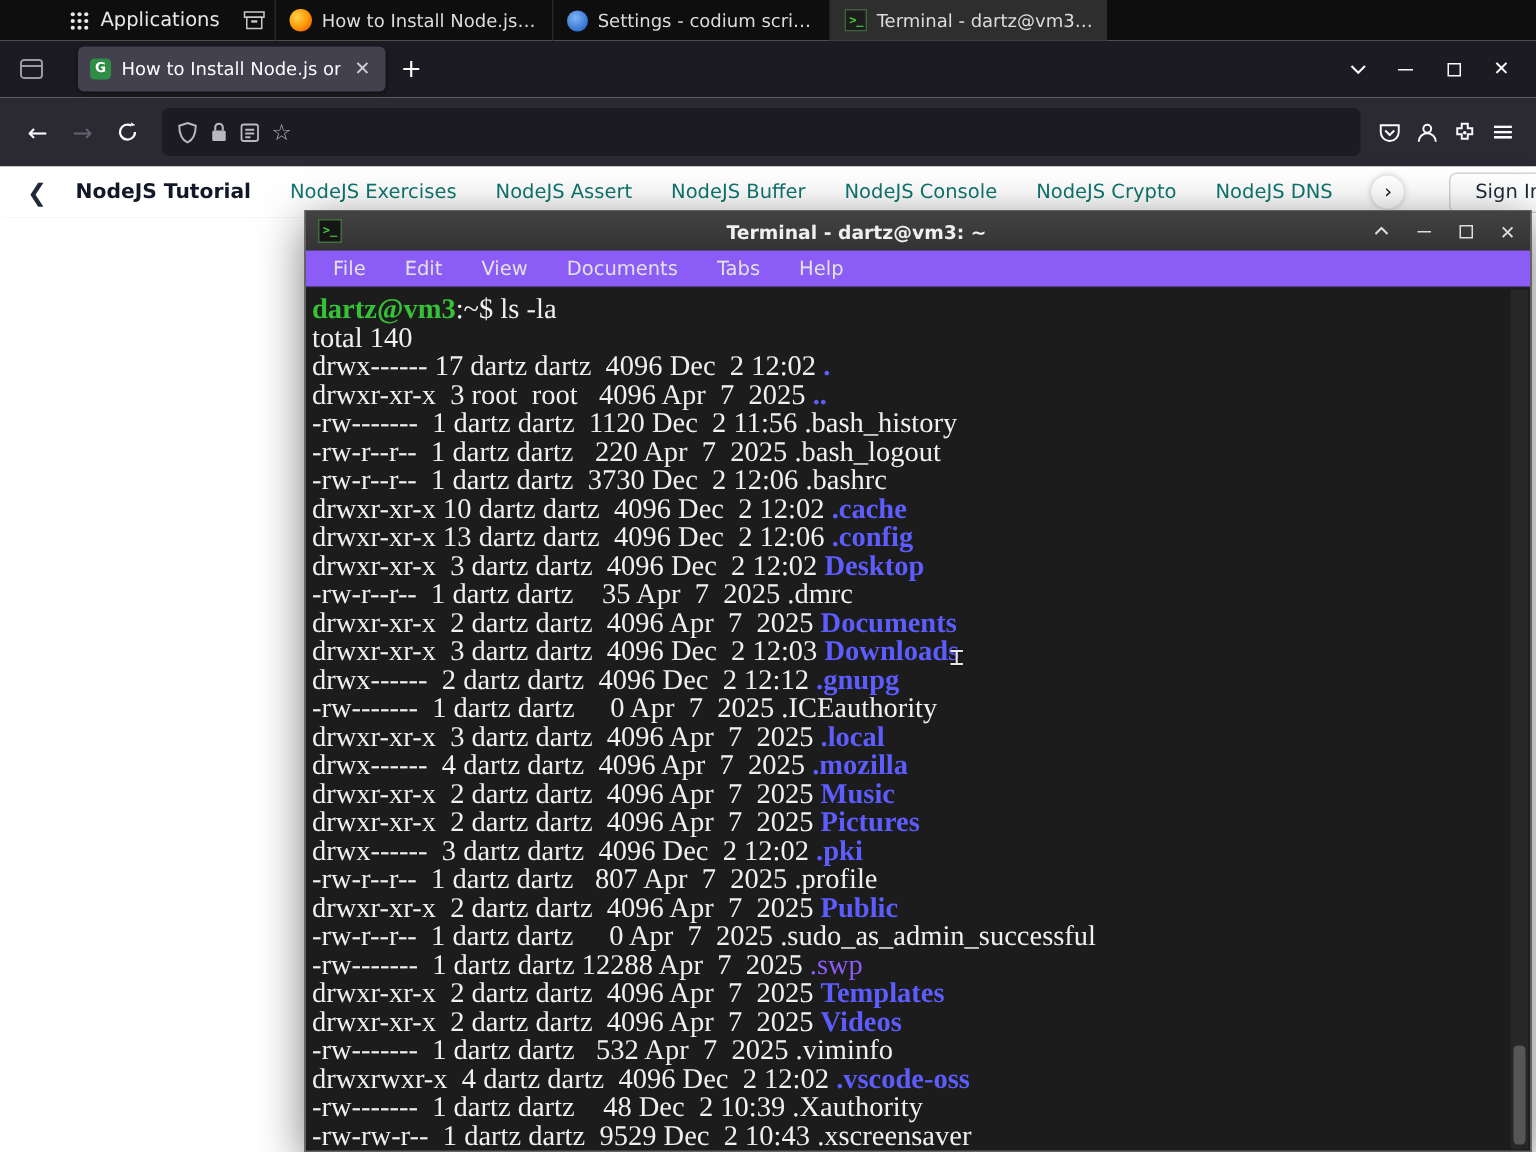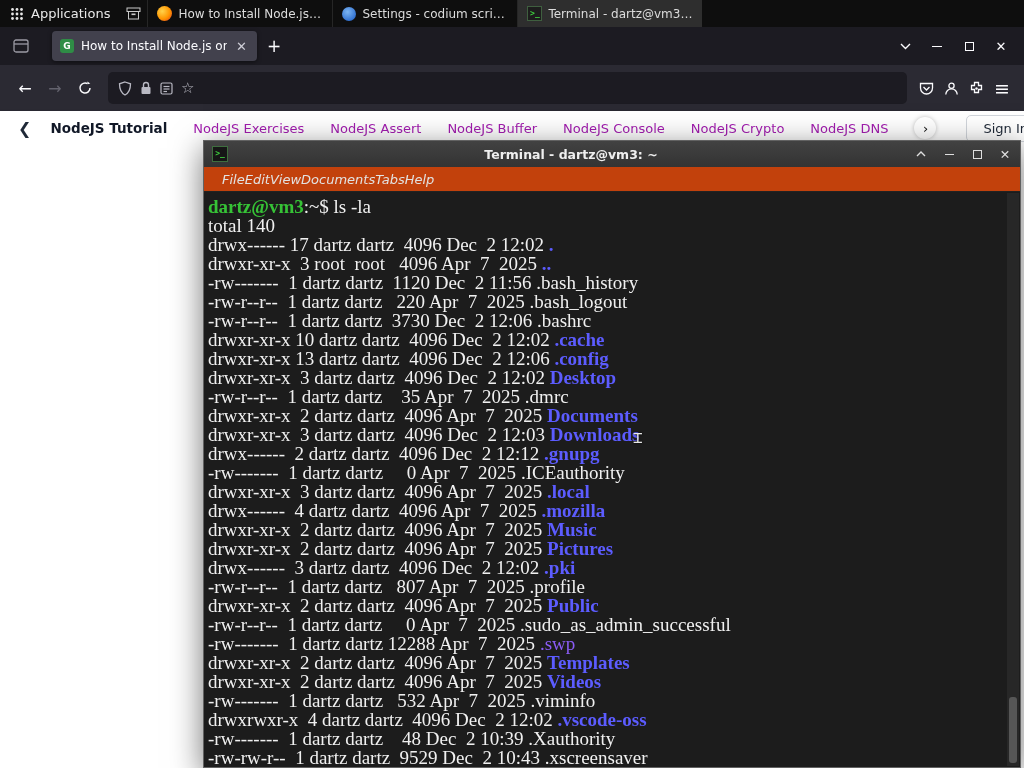--- a/index.html
+++ b/index.html
@@ -3,21 +3,21 @@
 <meta charset="utf-8">
 <title>Terminal - dartz@vm3: ~</title>
 <style>
   * { margin:0; padding:0; box-sizing:border-box; }
   html,body { width:1024px; height:768px; overflow:hidden; background:#fff;
               font-family:"DejaVu Sans", sans-serif; }
   .stage { position:absolute; inset:0; width:1024px; height:768px; }
 
   
   .panel { position:absolute; top:0; left:0; right:0; height:27px; background:#0e0e0e;
-           color:#e8e8e8; display:flex; align-items:center; font-size:13px; z-index:50; }
+           color:#e8e8e8; display:flex; align-items:center; font-size:13px; z-index:50;padding-left:36px; }
   .app-menu { display:flex; align-items:center; gap:7px; padding:0 10px; height:100%; cursor:default; }
   .launcher { display:flex; align-items:center; padding:0 6px; height:100%; }
   .task { display:flex; align-items:center; gap:6px; height:100%; padding:0 9px;
           border-left:1px solid #262626; width:185px; font-size:12px; color:#dcdcdc;
           white-space:nowrap; overflow:hidden; }
   .task.active { background:#2e2e2e; }
   .task .t-label { overflow:hidden; text-overflow:ellipsis; }
   .ficon { width:15px; height:15px; border-radius:50%; flex:0 0 auto;
            background:radial-gradient(circle at 35% 35%, #ffd24a, #ff9500 55%, #e3491f 90%); }
   .sicon { width:14px; height:14px; border-radius:50%; flex:0 0 auto;
@@ -56,41 +56,41 @@
             display:flex; align-items:center; gap:8px; padding:0 10px; color:#c6c6cc; font-size:13px; }
   .url-text { flex:1; overflow:hidden; white-space:nowrap; color:#cfcfd6; }
   .urlicon, .actionicon { display:flex; align-items:center; justify-content:center; flex:0 0 auto; }
   .actions { display:flex; align-items:center; gap:10px; padding:0 4px; }
   .star { color:#b9b9c3; font-size:15px; }
   .hamburger { color:#fbfbfe; font-size:19px; }
 
   .gfgnav { height:34px; background:#fff; box-shadow:0 1px 3px rgba(0,0,0,.18);
             display:flex; align-items:center; gap:0; padding:0 12px; position:relative; }
   .chev { color:#1f2937; font-size:16px; font-weight:bold; padding:0 6px; }
-  .gfglink { font-size:13px; color:#a21caf; padding:0 13px; white-space:nowrap; }
+  .gfglink { font-size:13px; color:#0f766e; padding:0 13px; white-space:nowrap; }
   .gfglink.first { font-weight:bold; color:#111827; font-size:13.5px; }
   .gfglink.cut { overflow:hidden; max-width:42px; padding-right:0; }
   .navscroll { width:22px; height:22px; border-radius:50%; background:#fff;
                box-shadow:0 0 4px rgba(0,0,0,.25); display:flex; align-items:center;
                justify-content:center; font-size:13px; color:#111; flex:0 0 auto; }
   .signin { margin-left:14px; margin-right:4px; padding:5px 16px; border:1px solid #d1d5db;
             border-radius:5px; background:#fff; color:#1f2937; font-size:13px; white-space:nowrap; }
 
   
   .terminal { position:absolute; left:203px; top:140px; width:818px; bottom:0; z-index:20;
               border:1px solid #626262; background:#1c1c1c; box-shadow:0 8px 30px rgba(0,0,0,.55); }
   .term-title { height:26px; background:linear-gradient(#424242,#333); display:flex;
                 align-items:center; padding:0 8px; color:#efefef; font-size:12.5px; font-weight:bold; }
   .term-title .tt-icon { width:16px; height:16px; background:#161616; border:1px solid #3e6e3e;
                 color:#3fd03f; font:bold 8px/14px "DejaVu Sans Mono", monospace; text-align:center; }
   .term-title .tt-text { flex:1; text-align:center; }
   .term-ctrl { display:flex; gap:14px; align-items:center; color:#dedede; }
   .term-ctrl span { display:flex; align-items:center; justify-content:center; width:14px; }
-  .term-menubar { height:25px; background:#c2410c; border-bottom:1px solid #222; display:flex;
-                  align-items:center; padding-left:18px; color:#e2e2e2; font-size:13px;font-style:italic; }
+  .term-menubar { height:25px; background:#8b5cf6; border-bottom:1px solid #222; display:flex;
+                  align-items:center; gap:26px; padding-left:18px; color:#e2e2e2; font-size:13px; }
   .term-body { position:absolute; top:52px; left:1px; right:13px; bottom:1px; background:#1c1c1c;
                padding:4px 0 0 3px; overflow:hidden;
                font-family:Liberation Serif, serif; font-size:19px; line-height:19px;
                white-space:pre; color:#f0f0f0; }
   .term-scroll { position:absolute; top:52px; right:1px; bottom:1px; width:12px; background:#272727; }
   .term-thumb { position:absolute; left:2px; right:2px; bottom:3px; height:66px;
                 background:#565656; border-radius:3px; }
   .c-fg { color:#f0f0f0; }
   .c-green { color:#36c236; font-weight:bold; }
   .c-dir { color:#5c5cff; font-weight:bold; }

